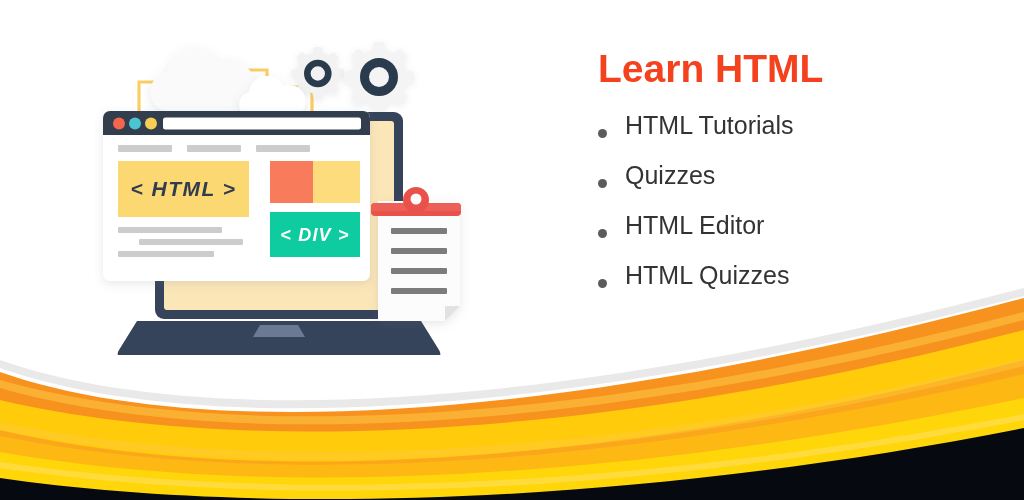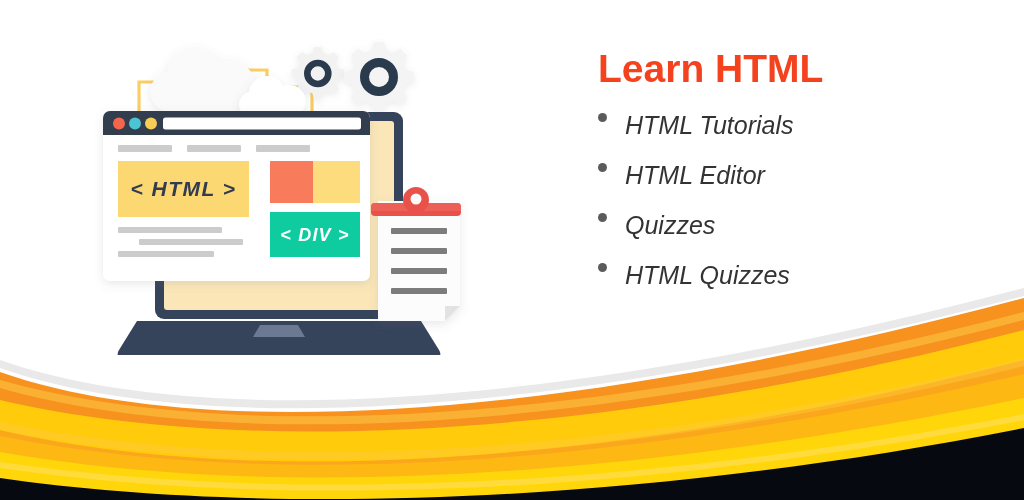--- a/index.html
+++ b/index.html
@@ -56,24 +56,23 @@
     line-height: 1.1;
     white-space: nowrap;
   }
   .feature-list {
     list-style: none;
     margin: 0;
     padding: 0;
   }
   .feature-item {
     display: flex;
-    align-items: flex-start;
+    align-items: flex-end;
     margin-bottom: 25px;
     white-space: nowrap;
-    font-style: italic;
   }
   .feature-item:last-child { margin-bottom: 0; }
   .bullet-dot {
     width: 9px;
     height: 9px;
     border-radius: 50%;
     background: #5b5b5b;
     margin-right: 18px;
     flex: 0 0 auto;
   }
@@ -199,25 +198,25 @@
   <div class="text-col">
     <h1 class="headline">Learn HTML</h1>
 
     <ul class="feature-list">
       <li class="feature-item">
         <span class="bullet-dot"></span>
         <span class="feature-label">HTML Tutorials</span>
       </li>
       <li class="feature-item">
         <span class="bullet-dot"></span>
+        <span class="feature-label">Quizzes</span>
+      </li>
+      <li class="feature-item">
+        <span class="bullet-dot"></span>
         <span class="feature-label">HTML Editor</span>
-      </li>
-      <li class="feature-item">
-        <span class="bullet-dot"></span>
-        <span class="feature-label">Quizzes</span>
       </li>
       <li class="feature-item">
         <span class="bullet-dot"></span>
         <span class="feature-label">HTML Quizzes</span>
       </li>
     </ul>
   </div>
 
   <div class="wave-layer">
     <svg width="1024" height="500" viewBox="0 0 1024 500" xmlns="http://www.w3.org/2000/svg" preserveAspectRatio="none">

